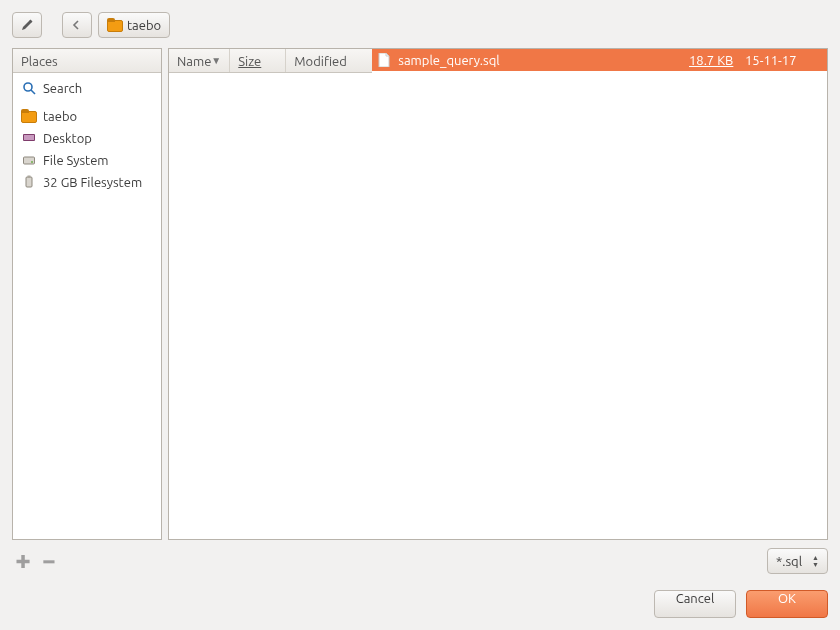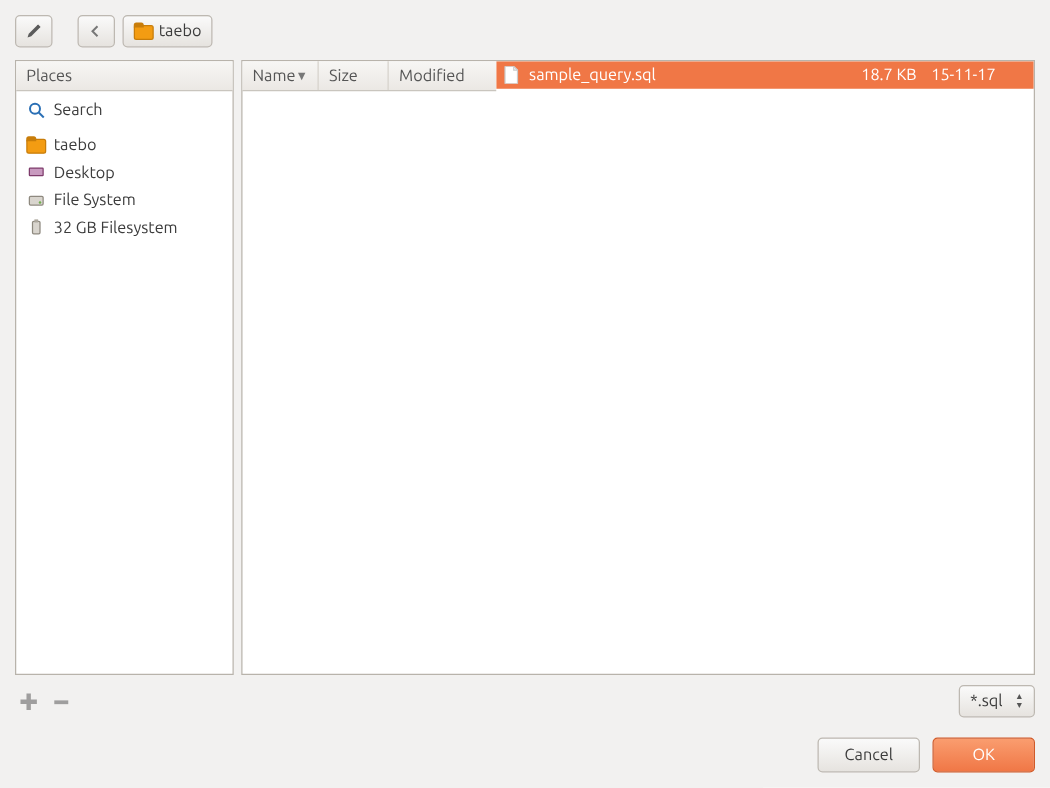--- a/index.html
+++ b/index.html
@@ -67,21 +67,21 @@
   }
 
   
   .split {
     display:flex;
     flex:1;
     gap:6px;
     min-height:0;
   }
   .sidebar {
-    width:175px;
+    width:150px;
     display:flex; flex-direction:column;
     border:1px solid #b8b3ab;
     background:#fff;
   }
   .list-area {
     flex:1;
     display:flex; flex-direction:row;
     border:1px solid #b8b3ab;
     background:#fff;
     min-width:0;
@@ -109,21 +109,21 @@
   .side-item{
     display:flex; align-items:center; gap:6px;
     padding:2px 8px;
     height:22px;
     cursor:pointer;
   }
   .side-section-gap { height:6px; }
 
   
   .fl-name { flex:1; }
-  .fl-size { width:56px; }
+  .fl-size { width:56px;text-decoration:underline; }
   .fl-mod  { width:86px; }
   .sort-ind { margin-left:auto; font-size:10px; color:#777; }
 
   .file-rows { flex:1; overflow:auto; }
   .file-row {
     display:flex; height:22px; align-items:center;
     cursor:pointer;
   }
   .file-row.selected {
     background:#f07746;
@@ -161,21 +161,21 @@
   }
 
   .action-row {
     display:flex; justify-content:flex-end; gap:10px;
     margin-top:14px;
   }
   .dlg-btn {
     min-width:82px; height:28px;
     border:1px solid #bdb8b1; border-radius:4px;
     background:linear-gradient(#fafafa,#e6e3df);
-    display:flex; align-items:center; justify-content:center;
+    display:flex; align-items:flex-start; justify-content:center;
     cursor:pointer;
   }
   .dlg-btn.primary{
     background:linear-gradient(#fa9d6f,#f07746);
     border-color:#d15a28;
     color:#fff;
   }
 
   
   .ico { width:16px; height:16px; display:inline-flex; align-items:center; justify-content:center; }

